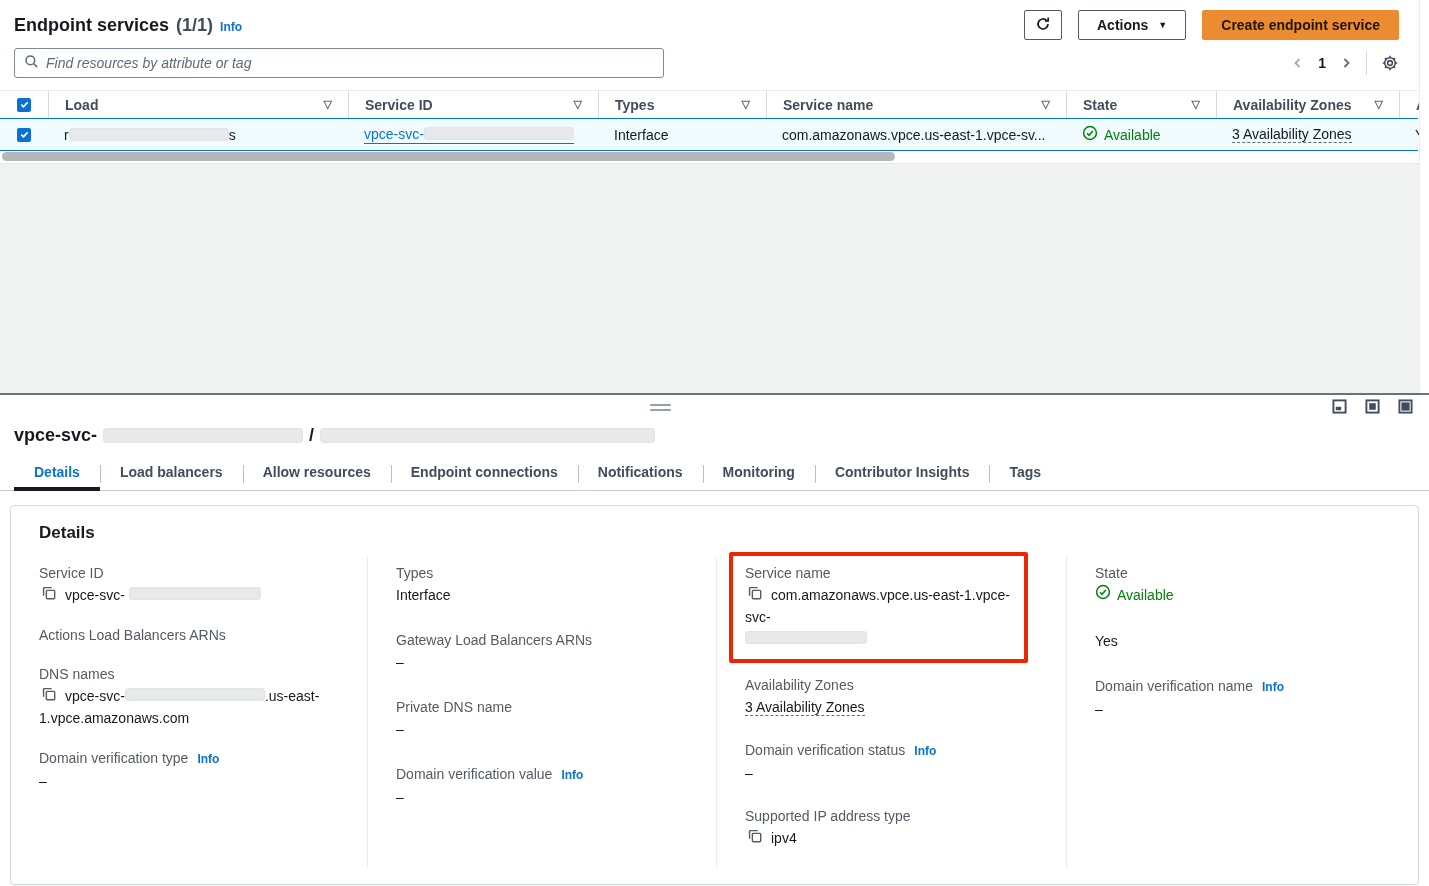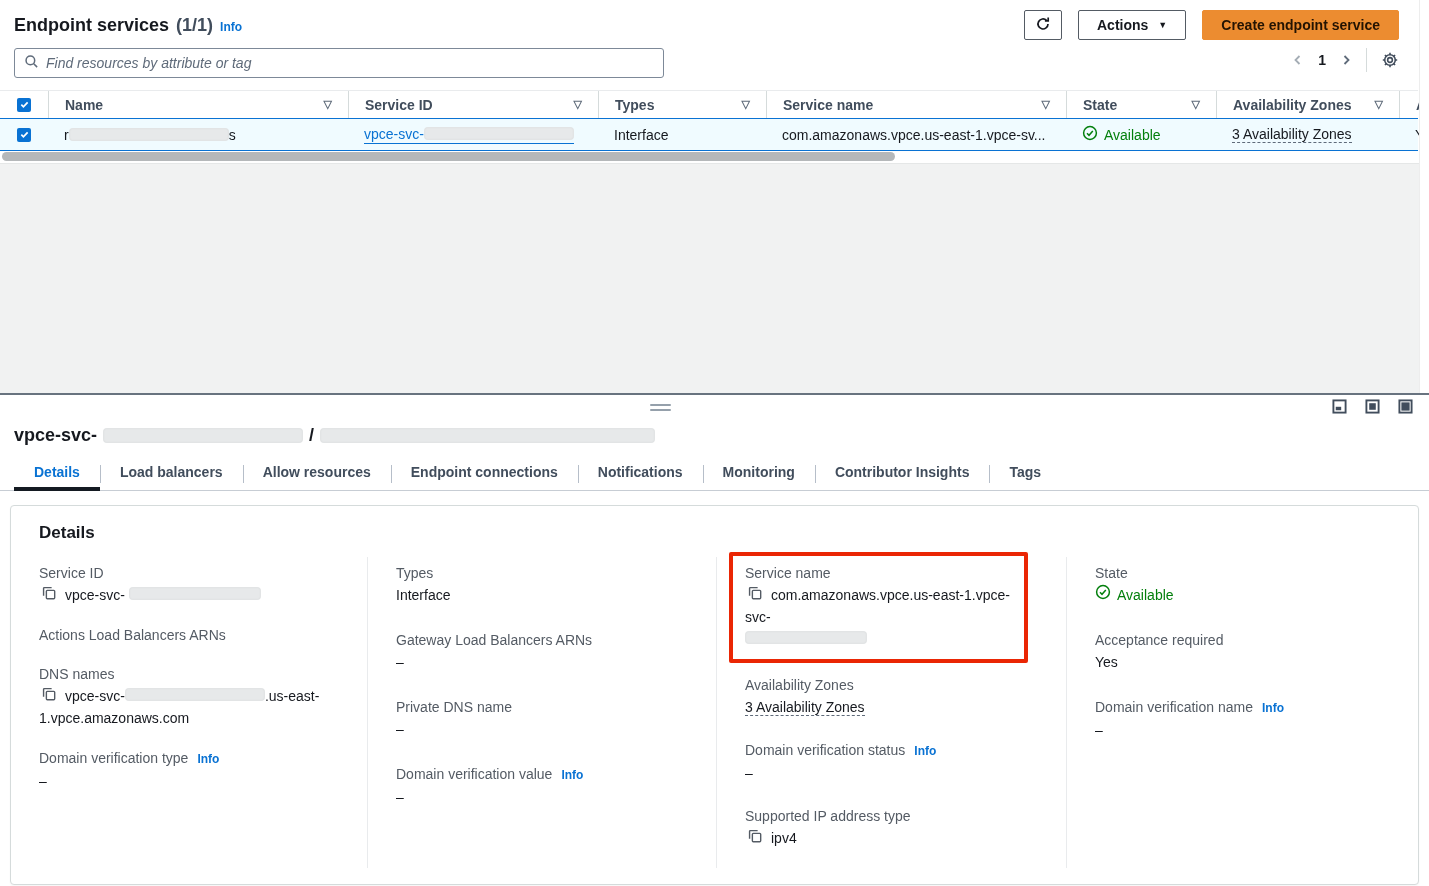--- a/index.html
+++ b/index.html
@@ -15,21 +15,21 @@
   .page-title { font-size:18px; font-weight:bold; }
   .page-count { font-size:18px; color:#414d5c; font-weight:bold; }
   .info-link { color:#0972d3; font-size:12px; font-weight:bold; cursor:pointer; }
   .controls { display:flex; gap:16px; align-items:center; }
   .btn { height:30px; border:1px solid #545b64; border-radius:2px; background:#fff; font-weight:bold;
          font-size:14px; color:#16191f; display:flex; align-items:center; padding:0 18px; gap:10px;
          font-family:"Liberation Sans",sans-serif; cursor:pointer; }
   .btn-icon-only { width:38px; justify-content:center; padding:0; }
   .btn-primary { background:#ec8c30; border-color:#ec8c30; color:#231302; }
   .caret { font-size:9px; color:#16191f; }
-  .search-row { display:flex; justify-content:space-between; align-items:flex-start; padding:4px 30px 12px 14px; }
+  .search-row { display:flex; justify-content:space-between; align-items:center; padding:4px 30px 12px 14px; }
   .search-box { width:650px; height:30px; border:1px solid #7d8998; border-radius:3px; background:#fff;
                 display:flex; align-items:center; padding:0 9px; gap:7px; }
   .search-placeholder { font-style:italic; color:#5f6b7a; font-size:14px; }
   .pager { display:flex; align-items:center; gap:10px; }
   .pager .page-num { font-weight:bold; font-size:14px; padding:0 4px; }
   .pager-divider { width:1px; height:24px; background:#d5dbdb; margin:0 4px; }
   .icon-btn { background:none; border:none; cursor:pointer; display:flex; align-items:center; }
   
   .thead, .trow { display:grid; grid-template-columns:48px 300px 250px 168px 300px 150px 183px 1fr; align-items:center; width:1418px; }
   .thead { height:28px; border-top:1px solid #e9ebed; color:#414d5c; font-weight:bold; }
@@ -144,21 +144,21 @@
 
   <div class="thead">
     <div class="th">
       <span class="checkbox">
         <svg viewBox="0 0 14 14" width="11" height="11">
             <path d="M3 7.3l2.6 2.6L11 4.2" fill="none" stroke="#fff" stroke-width="2.2"></path>
           </svg>
       </span>
     </div>
     <div class="th">
-      <span>Name</span>
+      <span>Load</span>
       <span class="sort-glyph">▽</span>
     </div>
     <div class="th">
       <span>Service ID</span>
       <span class="sort-glyph">▽</span>
     </div>
     <div class="th">
       <span>Types</span>
       <span class="sort-glyph">▽</span>
     </div>
@@ -383,21 +383,20 @@
                 <svg viewBox="0 0 16 16" width="16" height="16">
                     <circle cx="8" cy="8" r="6.4" fill="none" stroke="#037f0c" stroke-width="1.5"></circle>
                     <path d="M5 8.3l2 2 3.8-4.2" fill="none" stroke="#037f0c" stroke-width="1.5"></path>
                   </svg>
               </span>
               <span>Available</span>
             </span>
           </div>
         </div>
         <div class="field" style="margin-top:24px">
-          <div class="field-label">Acceptance required</div>
           <div class="field-value">Yes</div>
         </div>
         <div class="field" style="margin-top:24px">
           <div class="field-label">
             <span>Domain verification name</span>
             <span class="info-link">Info</span>
           </div>
           <div class="field-value">–</div>
         </div>
       </div>

